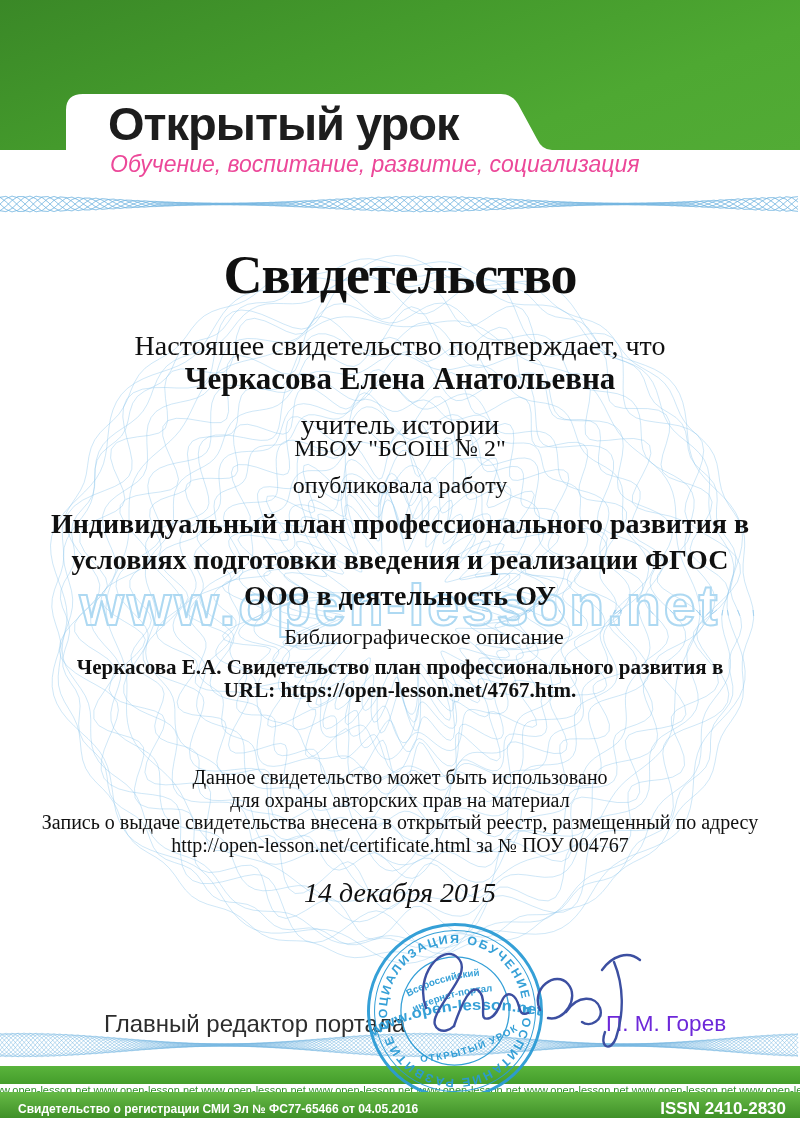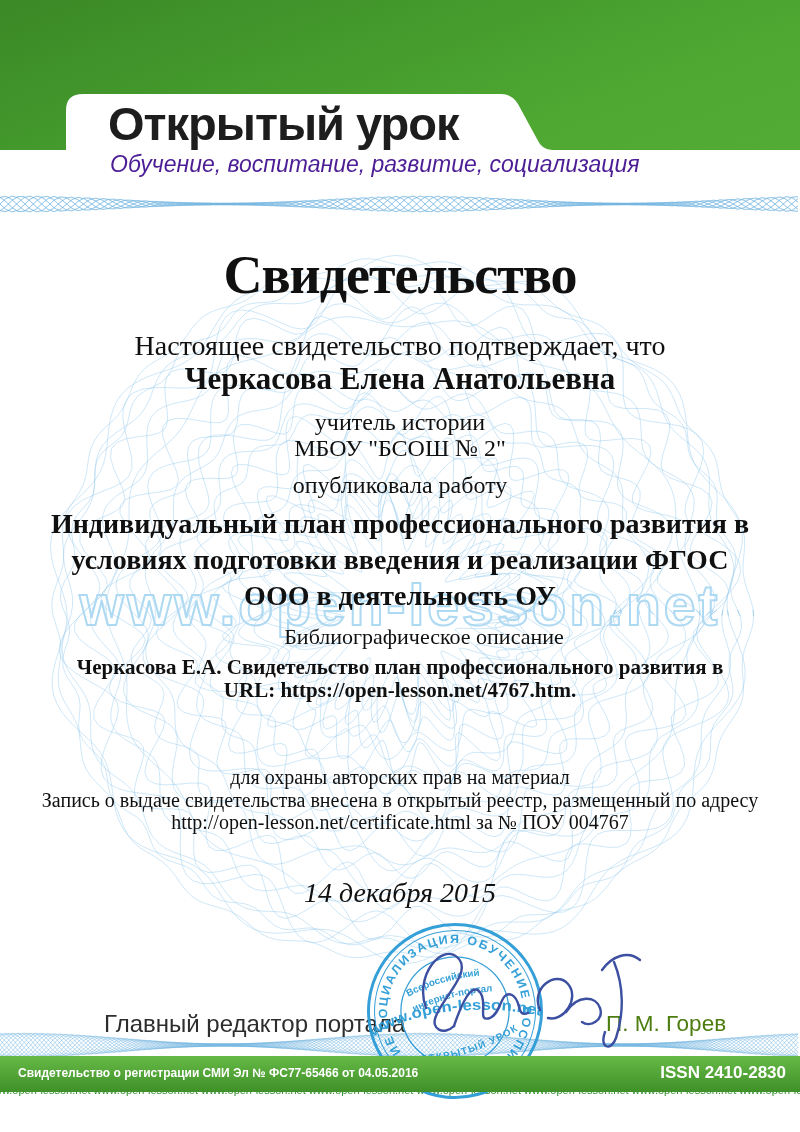--- a/index.html
+++ b/index.html
@@ -7,67 +7,67 @@
         font-family:"Liberation Sans",sans-serif;margin:0 auto;}
 
   
   .header{position:absolute;left:0;top:0;width:800px;height:150px;
           background:linear-gradient(160deg,#3a8827 0%,#449a2c 38%,#4ea832 72%,#52ab35 100%);z-index:3;}
   .brand-title{position:absolute;left:78px;top:20px;color:#ffffff;font-size:25px;font-weight:700;letter-spacing:.2px;}
   .brand-url{position:absolute;left:78px;top:56px;color:#ffffff;font-size:22px;font-weight:400;}
   .tab-shape{position:absolute;left:58px;top:90px;z-index:4;}
   .banner-title{position:absolute;left:108px;top:96px;z-index:5;color:#1d1d1d;
                 font-size:47px;font-weight:700;letter-spacing:-1px;}
-  .banner-subtitle{position:absolute;left:110px;top:151px;z-index:5;color:#4c1d95;
+  .banner-subtitle{position:absolute;left:110px;top:151px;z-index:5;color:#ec4899;
                    font-size:23px;font-style:italic;font-weight:400;}
 
   
   .band{position:absolute;left:0;z-index:1;}
   #band-top{top:191px;}
   #band-bottom{top:1026px;}
   #rosette{position:absolute;left:0;top:220px;z-index:1;}
   .watermark{position:absolute;left:0;top:572px;width:800px;text-align:center;z-index:2;
              font-size:57px;font-weight:700;letter-spacing:3px;color:transparent;
              -webkit-text-stroke:2px #aed9f2;white-space:nowrap;}
 
   
   .cline{position:absolute;left:0;width:800px;text-align:center;z-index:3;color:#101010;}
   .serif{font-family:Liberation Serif, serif;}
   .cert-title{top:244px;font-size:54px;font-weight:700;letter-spacing:-1px;}
   .confirm{top:330px;font-size:28px;}
   .name{top:361px;font-size:31px;font-weight:700;}
-  .pos{top:409px;font-size:24px;}
+  .pos{top:409px;font-size:28px;}
   .school{top:435px;font-size:24px;}
   .published{top:472px;font-size:24px;}
   .work-title{top:506px;font-size:28px;font-weight:700;line-height:36px;}
   .bib-label{top:624px;font-size:22px;padding-left:24px;}
   .bib-text{top:656px;font-size:21px;font-weight:700;line-height:23px;}
   .note{top:766px;font-size:20px;line-height:22.5px;}
   .date{top:877px;font-size:28px;font-style:italic;}
 
   
   .sig-role{position:absolute;left:104px;top:1010px;font-size:24px;color:#2d2d2d;z-index:3;}
-  .sig-name{position:absolute;left:606px;top:1011px;font-size:22.5px;color:#4d7c0f;z-index:3;}
+  .sig-name{position:absolute;left:606px;top:1011px;font-size:22.5px;color:#6d28d9;z-index:3;}
 
   
   .stamp{position:absolute;left:362px;top:918px;width:186px;height:186px;z-index:4;
          transform:rotate(-15deg);opacity:.95;}
   .stamp text{fill:#2b9bd5;font-family:"Liberation Sans",sans-serif;}
   .stamp .ring{font-size:13px;font-weight:700;letter-spacing:2px;}
   .stamp .small{font-size:10.5px;font-weight:700;}
   .stamp .url{font-size:16px;font-weight:700;}
   .stamp .otkr{font-size:10.5px;font-weight:700;letter-spacing:1.5px;}
   .autograph{position:absolute;left:408px;top:926px;z-index:5;}
 
   
   .strip-green{position:absolute;left:0;top:1066px;width:800px;height:18px;z-index:2;
                background:linear-gradient(#5ab43c,#449d2b);}
   .strip-url{position:absolute;left:0;top:1084px;width:800px;height:12px;z-index:2;background:#ffffff;
              color:#2f8f2a;font-size:11px;line-height:12px;white-space:nowrap;overflow:hidden;text-indent:-14px;}
-  .footer-bar{position:absolute;left:0;top:1056px;width:800px;height:36px;z-index:6;
+  .footer-bar{position:absolute;left:0;top:1092px;width:800px;height:26px;z-index:6;
               background:linear-gradient(#66ba46,#3f9028);}
   .footer-reg{position:absolute;left:18px;top:10px;color:#ffffff;font-size:12px;font-weight:700;}
   .footer-issn{position:absolute;right:14px;top:7px;color:#ffffff;font-size:17px;font-weight:700;}
 </style>
 </head>
 <body>
 
 <div class="page">
 
   <div class="header"></div>
@@ -138,20 +138,21 @@
     <div>ООО в деятельность ОУ</div>
   </div>
 
   <div class="cline serif bib-label">Библиографическое описание</div>
   <div class="cline serif bib-text">
     <div>Черкасова Е.А. Свидетельство план профессионального развития в</div>
     <div>URL: https://open-lesson.net/4767.htm.</div>
   </div>
 
   <div class="cline serif note">
+    <div>Данное свидетельство может быть использовано</div>
     <div>для охраны авторских прав на материал</div>
     <div>Запись о выдаче свидетельства внесена в открытый реестр, размещенный по адресу</div>
     <div>http://open-lesson.net/certificate.html за № ПОУ 004767</div>
   </div>
 
   <div class="cline serif date">14 декабря 2015</div>
 
   <div class="sig-role">Главный редактор портала</div>
   <div class="sig-name">П. М. Горев</div>
 

